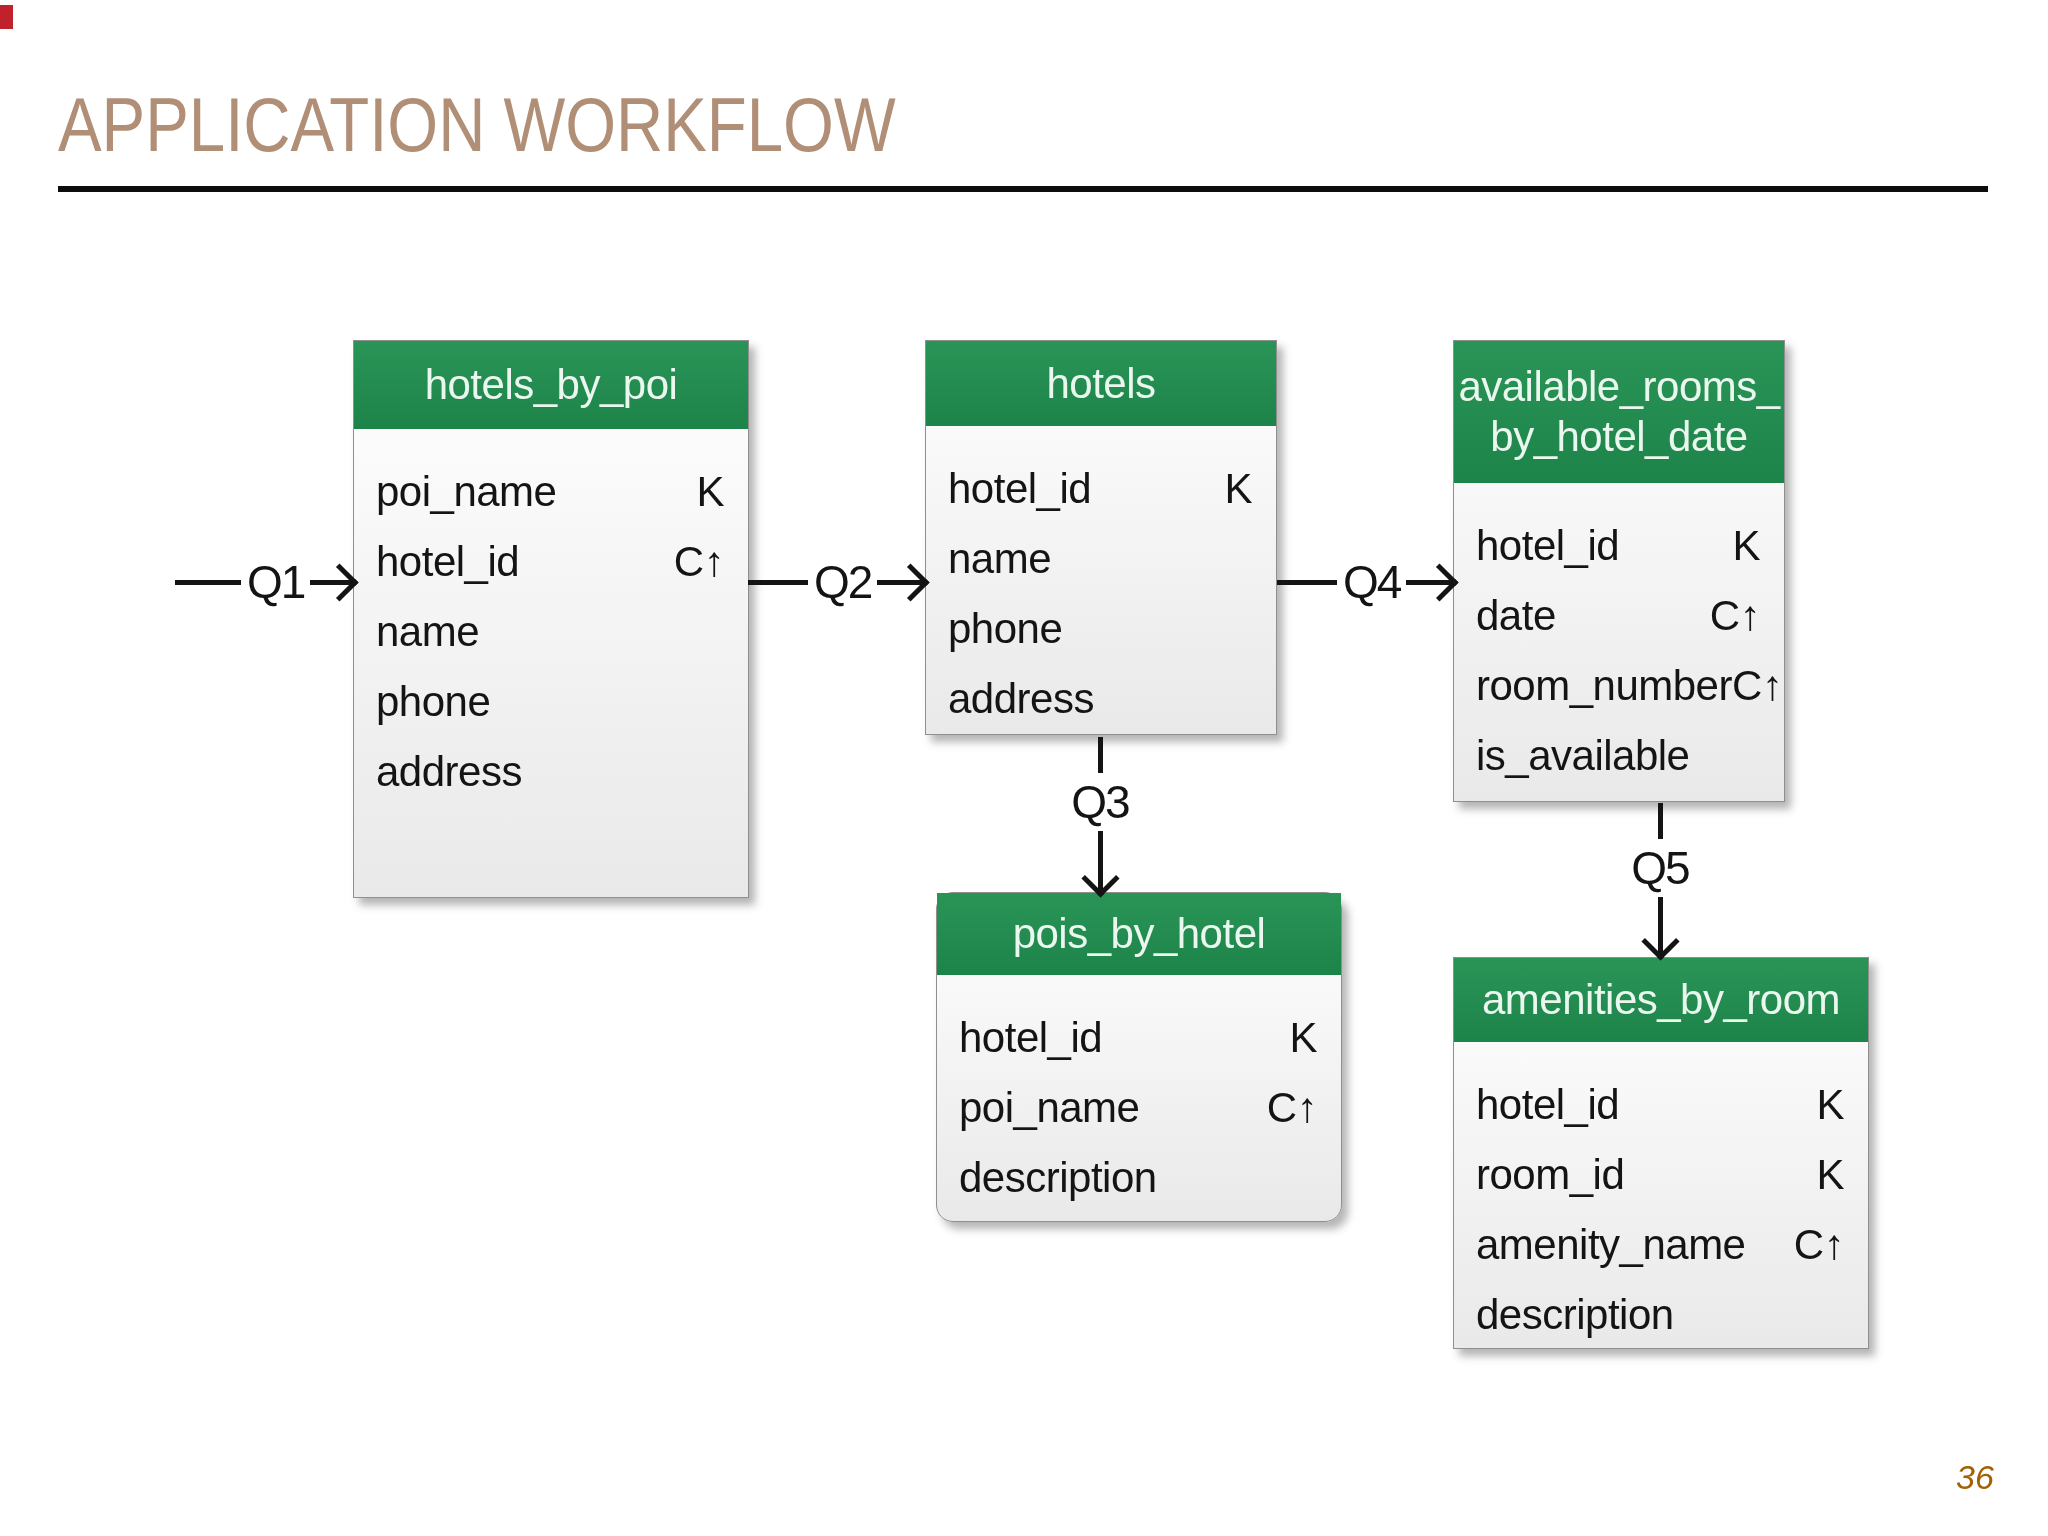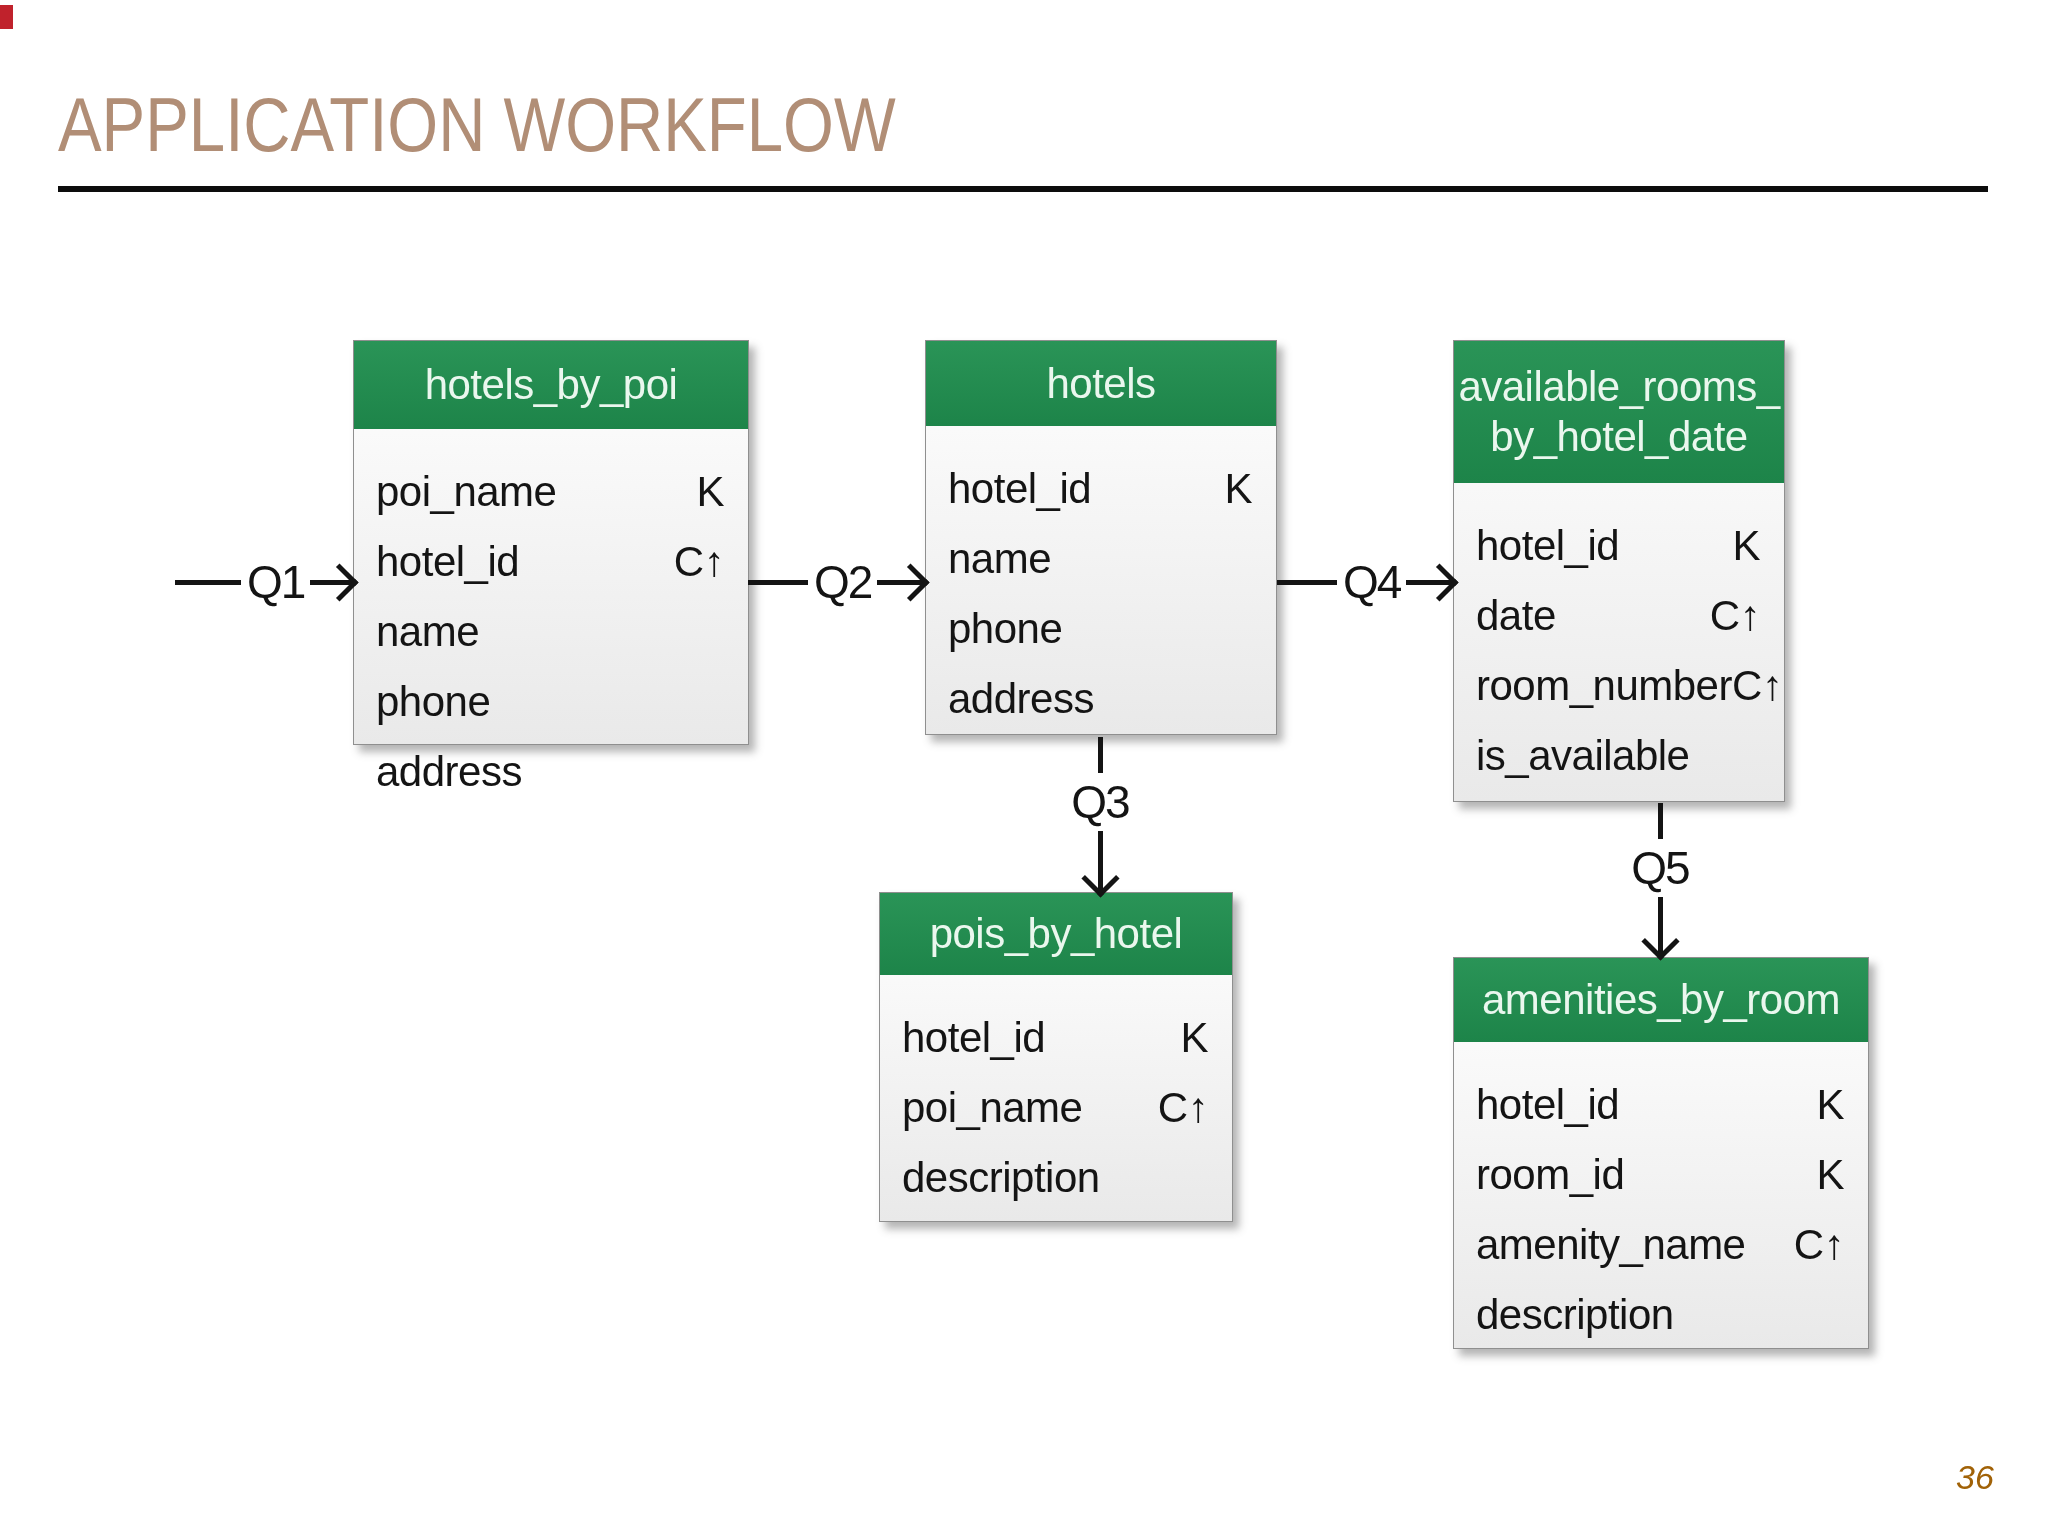--- a/index.html
+++ b/index.html
@@ -85,27 +85,27 @@
     transform:rotate(45deg);
     margin-top:-26px;
   }
   
   .page-num{
     position:absolute;left:1956px;top:1458px;
     font-size:34px;font-style:italic;color:#a16207;
   }
 
   
-  #t0{left:353px;top:340px;width:396px;height:405px;}
+  #t0{left:353px;top:340px;width:396px;height:558px;}
   #t0 .thead{height:88px;}
   #t1{left:925px;top:340px;width:352px;height:395px;}
   #t1 .thead{height:85px;}
   #t2{left:1453px;top:340px;width:332px;height:462px;}
   #t2 .thead{height:142px;}
-  #t3{left:879px;top:892px;width:354px;height:330px;}
+  #t3{left:936px;top:892px;width:406px;height:330px;border-radius:17px;}
   #t3 .thead{height:82px;}
   #t4{left:1453px;top:957px;width:416px;height:392px;}
   #t4 .thead{height:84px;}
 
   
   #q1{left:175px;top:552px;width:178px;height:60px;}
   #q2{left:748px;top:552px;width:176px;height:60px;}
   #q4{left:1277px;top:552px;width:176px;height:60px;}
   #q3{left:1068px;top:737px;width:64px;height:155px;}
   #q5{left:1628px;top:803px;width:64px;height:152px;}

